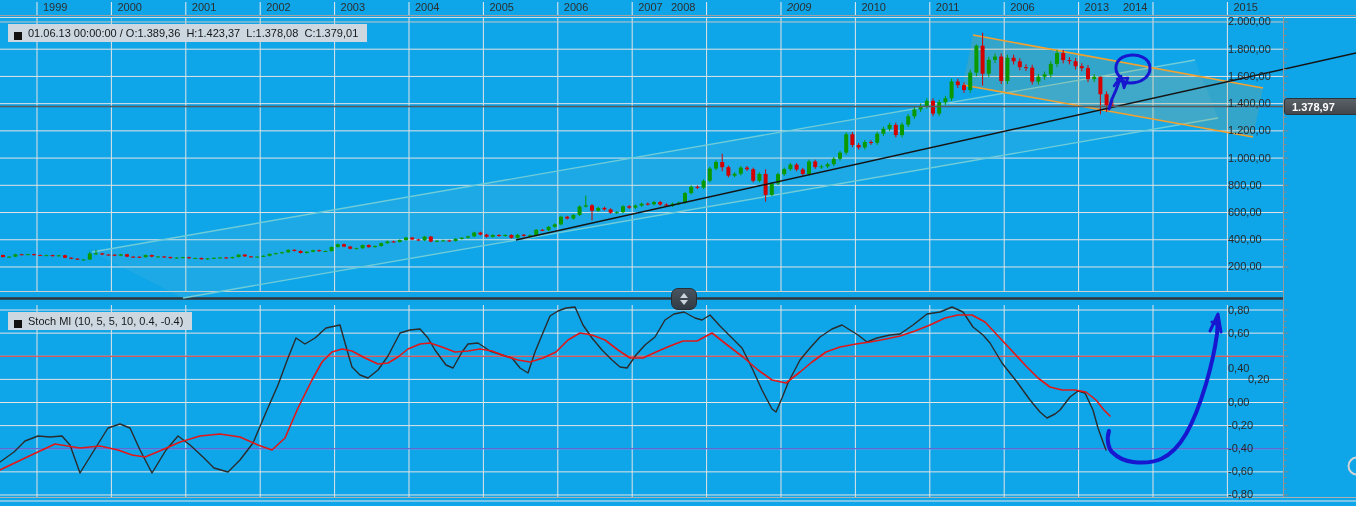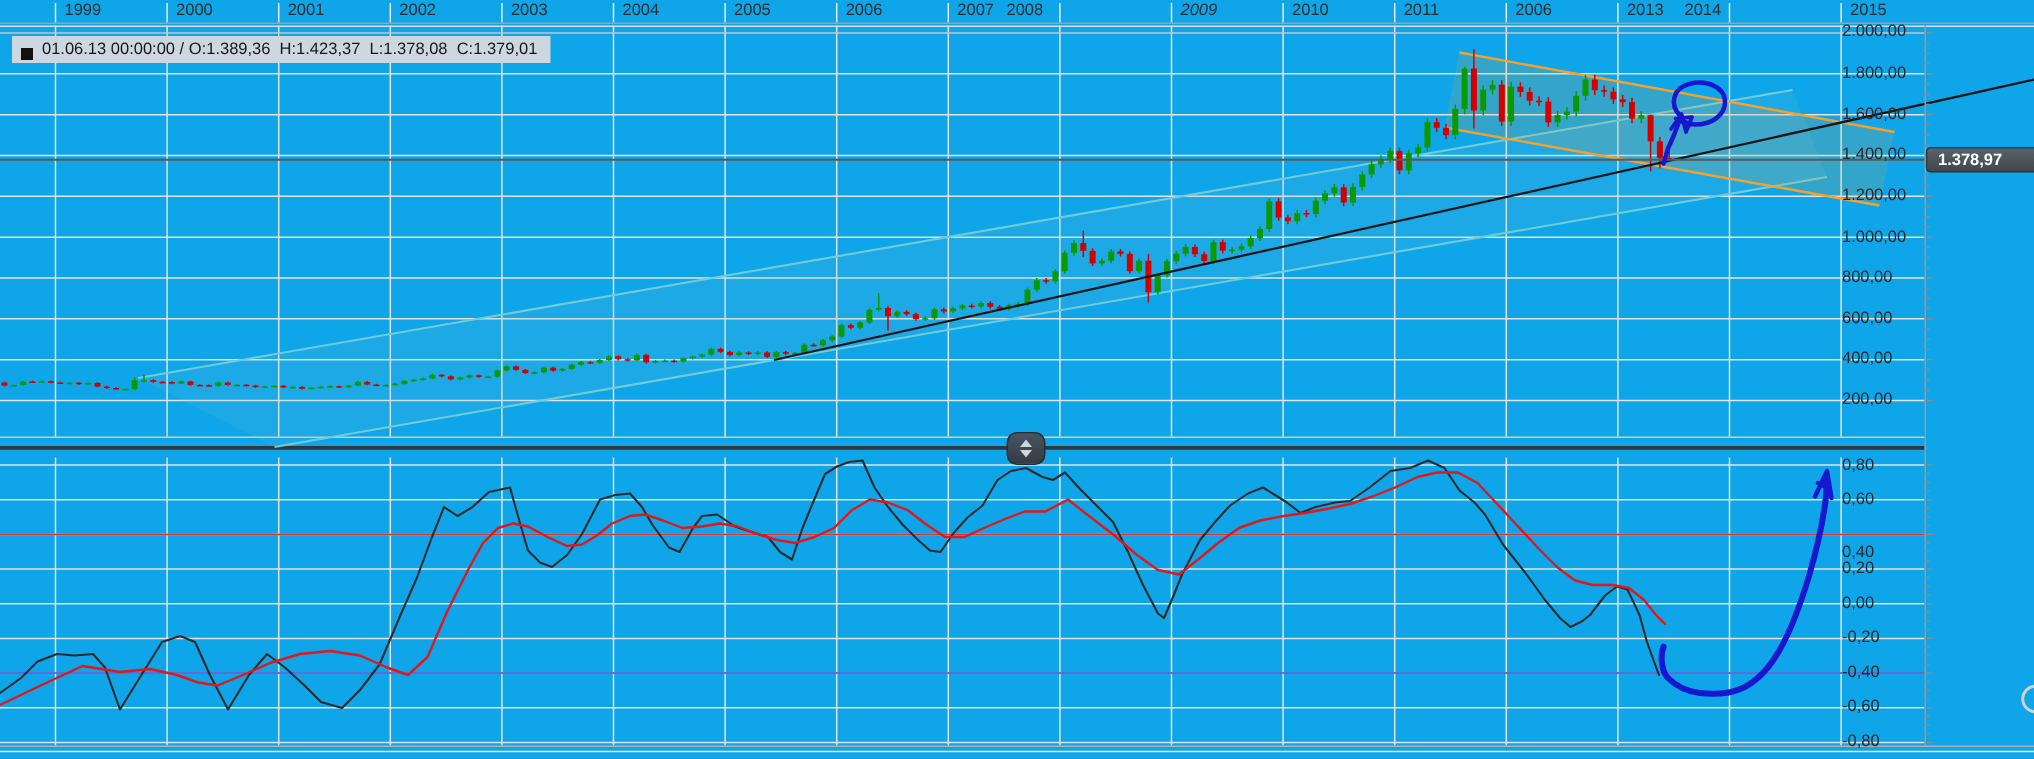--- a/index.html
+++ b/index.html
@@ -603,20 +603,24 @@
       <span class="year-label" style="left: 1084.6px;">2013</span>
       <span class="year-label" style="left: 1111px; margin-left: 12px;">2014</span>
       <span class="year-label" style="left: 1233.4px;">2015</span>
     </div>
 
   <div class="chip" id="ohlc-chip">
     <span class="sq"></span>
     <span class="txt">01.06.13 00:00:00 / O:1.389,36  H:1.423,37  L:1.378,08  C:1.379,01</span>
   </div>
 
+  <div class="chip" id="stoch-chip">
+    <span class="sq"></span>
+    <span class="txt">Stoch MI (10, 5, 5, 10, 0.4, -0.4)</span>
+  </div>
 
   <div id="price-tag">
     <span>1.378,97</span>
   </div>
 
   <div id="splitter">
     <span class="tri-up"></span>
     <span class="tri-down"></span>
   </div>
 
@@ -629,20 +633,20 @@
       <span class="axlabel" style="top: 151.59px;">1.000,00</span>
       <span class="axlabel" style="top: 178.812px;">800,00</span>
       <span class="axlabel" style="top: 206.034px;">600,00</span>
       <span class="axlabel" style="top: 233.256px;">400,00</span>
       <span class="axlabel" style="top: 260.478px;">200,00</span>
     </div>
   <div id="ind-axis">
       <span class="axlabel" style="top: 303.52px;">0,80</span>
       <span class="axlabel" style="top: 326.64px;">0,60</span>
       <span class="axlabel" style="top: 349.76px; margin-top: 12px;">0,40</span>
-      <span class="axlabel" style="top: 372.88px;">0,20</span>
+      <span class="axlabel" style="top: 372.88px; padding-left: 20px;">0,20</span>
       <span class="axlabel" style="top: 396px;">0,00</span>
       <span class="axlabel" style="top: 419.12px;">-0,20</span>
       <span class="axlabel" style="top: 442.24px;">-0,40</span>
       <span class="axlabel" style="top: 465.36px;">-0,60</span>
       <span class="axlabel" style="top: 488.48px;">-0,80</span>
     </div>
 </div>
 
 </body></html>

